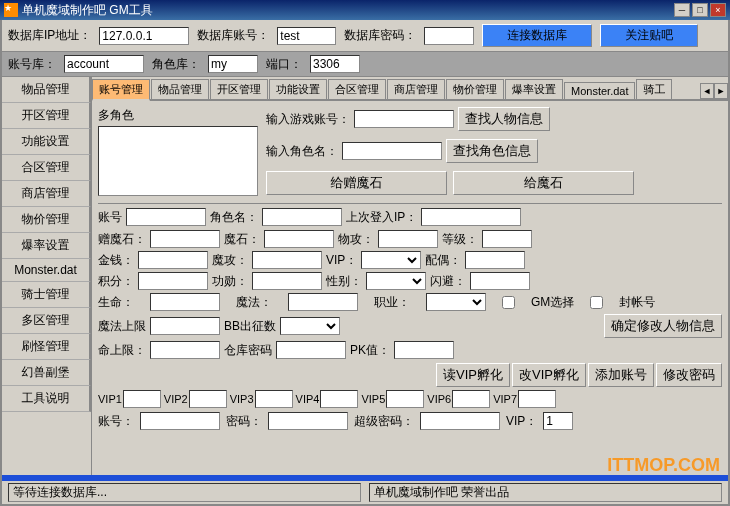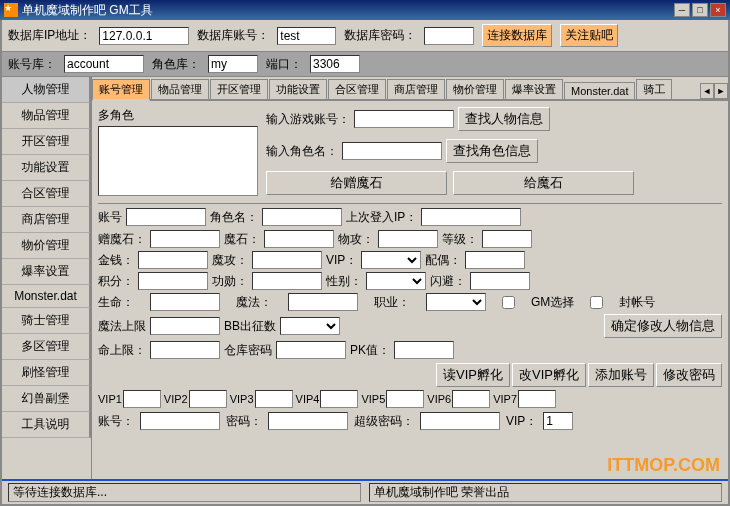--- a/index.html
+++ b/index.html
@@ -47,23 +47,23 @@
       flex-wrap: wrap;
     }
     .top-bar label { white-space: nowrap; }
     .top-bar input {
       border: 1px inset #888;
       background: white;
       height: 18px;
       padding: 0 2px;
     }
     .top-bar-btn {
-      background: #fdba74;
+      background: #3b82f6;
       border: 1px solid; border-color: #fff #888 #888 #fff;
-      padding: 2px 4px;
+      padding: 2px 24px;
       cursor: pointer;
       white-space: nowrap;
     }
 
     
     .second-bar {
       background: #a3a3a3;
       border-bottom: 1px solid #888;
       padding: 3px 6px;
       display: flex;
@@ -217,21 +217,21 @@
     .bottom-account-row input {
       border: 1px inset #888;
       background: white;
       height: 18px;
       padding: 0 2px;
     }
 
     
     .status-bar {
       background: #d4d0c8;
-      border-top: 2px solid #1d4ed8;
+      border-top: 6px solid #1d4ed8;
       padding: 2px 6px;
       display: flex;
       gap: 8px;
       font-size: 11px;
     }
     .status-bar span {
       padding: 0 4px;
       border: 1px inset #888;
       flex: 1;
     }
@@ -288,21 +288,20 @@
     <input class="form-input" style="width: 80px;" value="account">
     <label>角色库：</label>
     <input class="form-input" style="width: 50px;" value="my">
     <label>端口：</label>
     <input class="form-input" style="width: 50px;" value="3306">
   </div>
 
   <div class="content-area">
 
     <div class="sidebar">
-      <div class="sidebar-item active">人物管理</div>
       <div class="sidebar-item">物品管理</div>
       <div class="sidebar-item">开区管理</div>
       <div class="sidebar-item">功能设置</div>
       <div class="sidebar-item">合区管理</div>
       <div class="sidebar-item">商店管理</div>
       <div class="sidebar-item">物价管理</div>
       <div class="sidebar-item">爆率设置</div>
       <div class="sidebar-item">Monster.dat</div>
       <div class="sidebar-item">骑士管理</div>
       <div class="sidebar-item">多区管理</div>

